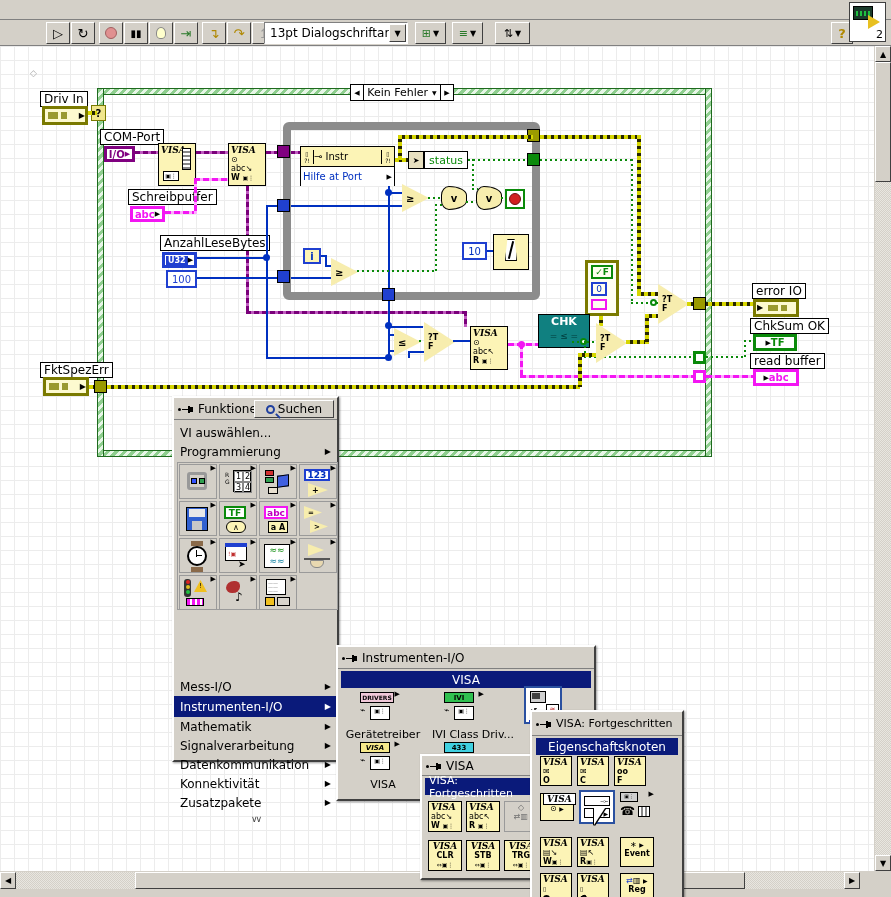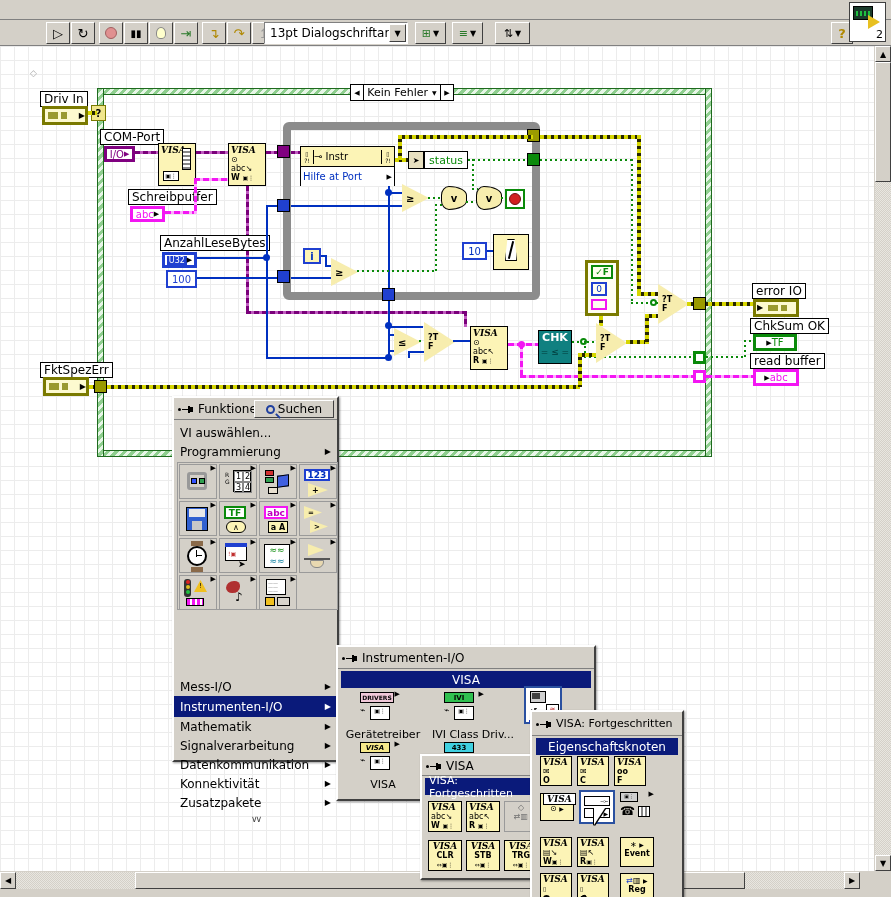--- a/index.html
+++ b/index.html
@@ -34,21 +34,21 @@
   .wpv{background:repeating-linear-gradient(180deg,#7a007a 0 5px,#c05ac0 5px 8px);width:3px;}
   .wk{background:repeating-linear-gradient(90deg,#f316f3 0 6px,#ffaaff 6px 9px);height:3px;}
   .wkv{background:repeating-linear-gradient(180deg,#f316f3 0 6px,#ffaaff 6px 9px);width:3px;}
   .tun{width:13px;height:13px;border:1px solid #000;}
   .dot{width:7px;height:7px;border-radius:50%;}
   
   .vnode{width:38px;height:43px;background:#fcf4b6;border:1px solid #000;font-size:8px;line-height:9px;padding:2px 2px;}
   .visa-t{font-family:"DejaVu Serif",serif;font-style:italic;font-weight:bold;font-size:9px;}
   .tri{background:#f7edae;clip-path:polygon(0 0,100% 50%,0 100%);display:flex;align-items:center;justify-content:flex-start;padding-left:4px;font-weight:bold;filter:drop-shadow(0 0 1px #000);}
   .orgate{background:#f7edae;border:1px solid #000;border-radius:40% 90% 90% 40% / 50% 50% 50% 50%;display:flex;align-items:center;justify-content:center;font-weight:bold;font-size:10px;}
-  .term{border-style:solid;background:#fff;display:flex;align-items:center;justify-content:center;font-weight:normal;font-size:10px;}
+  .term{border-style:solid;background:#fff;display:flex;align-items:center;justify-content:center;font-weight:bold;font-size:10px;}
   
   .pal{background:#d4d0c8;border:2px solid;border-color:#fff #404040 #404040 #fff;box-shadow:1px 1px 2px rgba(0,0,0,.4);}
   .pal-hd{height:22px;display:flex;align-items:center;padding:0 4px;gap:4px;border-bottom:1px solid #808080;}
   .navybar{background:#0a1a7a;color:#fff;height:17px;display:flex;align-items:center;justify-content:center;font-size:12px;}
   .pitem{height:19px;display:flex;align-items:center;padding:0 6px;justify-content:space-between;}
   .pitem .ar{font-size:8px;}
   .sel{background:#0a1a7a;color:#fff;}
   .pcell{width:38px;height:35px;border:1px solid #9a9a9a;background:#d4d0c8;position:absolute;}
   .pcell .ar{position:absolute;right:0px;top:-1px;font-size:7px;}
   .icon34{width:34px;height:31px;border:1px solid #000;background:#fcf4b6;position:absolute;font-size:8px;line-height:9px;padding:1px 2px;}
@@ -295,21 +295,21 @@
       <span>abc</span>↖<br>
       <span style="font-weight:bold">R</span> <span style="font-size:6px">▣⋮</span>
     </div>
 
     <i class="a wk" style="left:508px;top:297px;width:30px"></i>
     <i class="a dot" style="left:518px;top:295px;background:#f316f3"></i>
     <i class="a wkv" style="left:520px;top:297px;height:33px"></i>
     <i class="a wk" style="left:520px;top:329px;width:175px"></i>
     <i class="a wk" style="left:706px;top:329px;width:47px"></i>
 
-    <div class="a" style="left:538px;top:284px;width:34px;height:34px;border:1px solid #000;background:#108080;color:#fff;text-align:center;font-size:11px;line-height:14px">
+    <div class="a" style="left:538px;top:268px;width:52px;height:34px;border:1px solid #000;background:#108080;color:#fff;text-align:center;font-size:11px;line-height:14px">
       <span style="font-weight:bold">CHK</span><br><span style="font-size:9px;color:#003838">= ≤ =</span>
     </div>
 
     <i class="a wg" style="left:572px;top:295px;width:24px"></i>
     <i class="a" style="left:580px;top:292px;width:7px;height:7px;border:2px solid #0a8a0a;border-radius:50%;background:#fff"></i>
     <i class="a wgv" style="left:584px;top:295px;height:16px"></i>
     <i class="a wg" style="left:584px;top:310px;width:111px"></i>
     <i class="a wg" style="left:706px;top:310px;width:40px"></i>
     <i class="a wgv" style="left:744px;top:294px;height:17px"></i>
     <i class="a wg" style="left:744px;top:294px;width:9px"></i>

